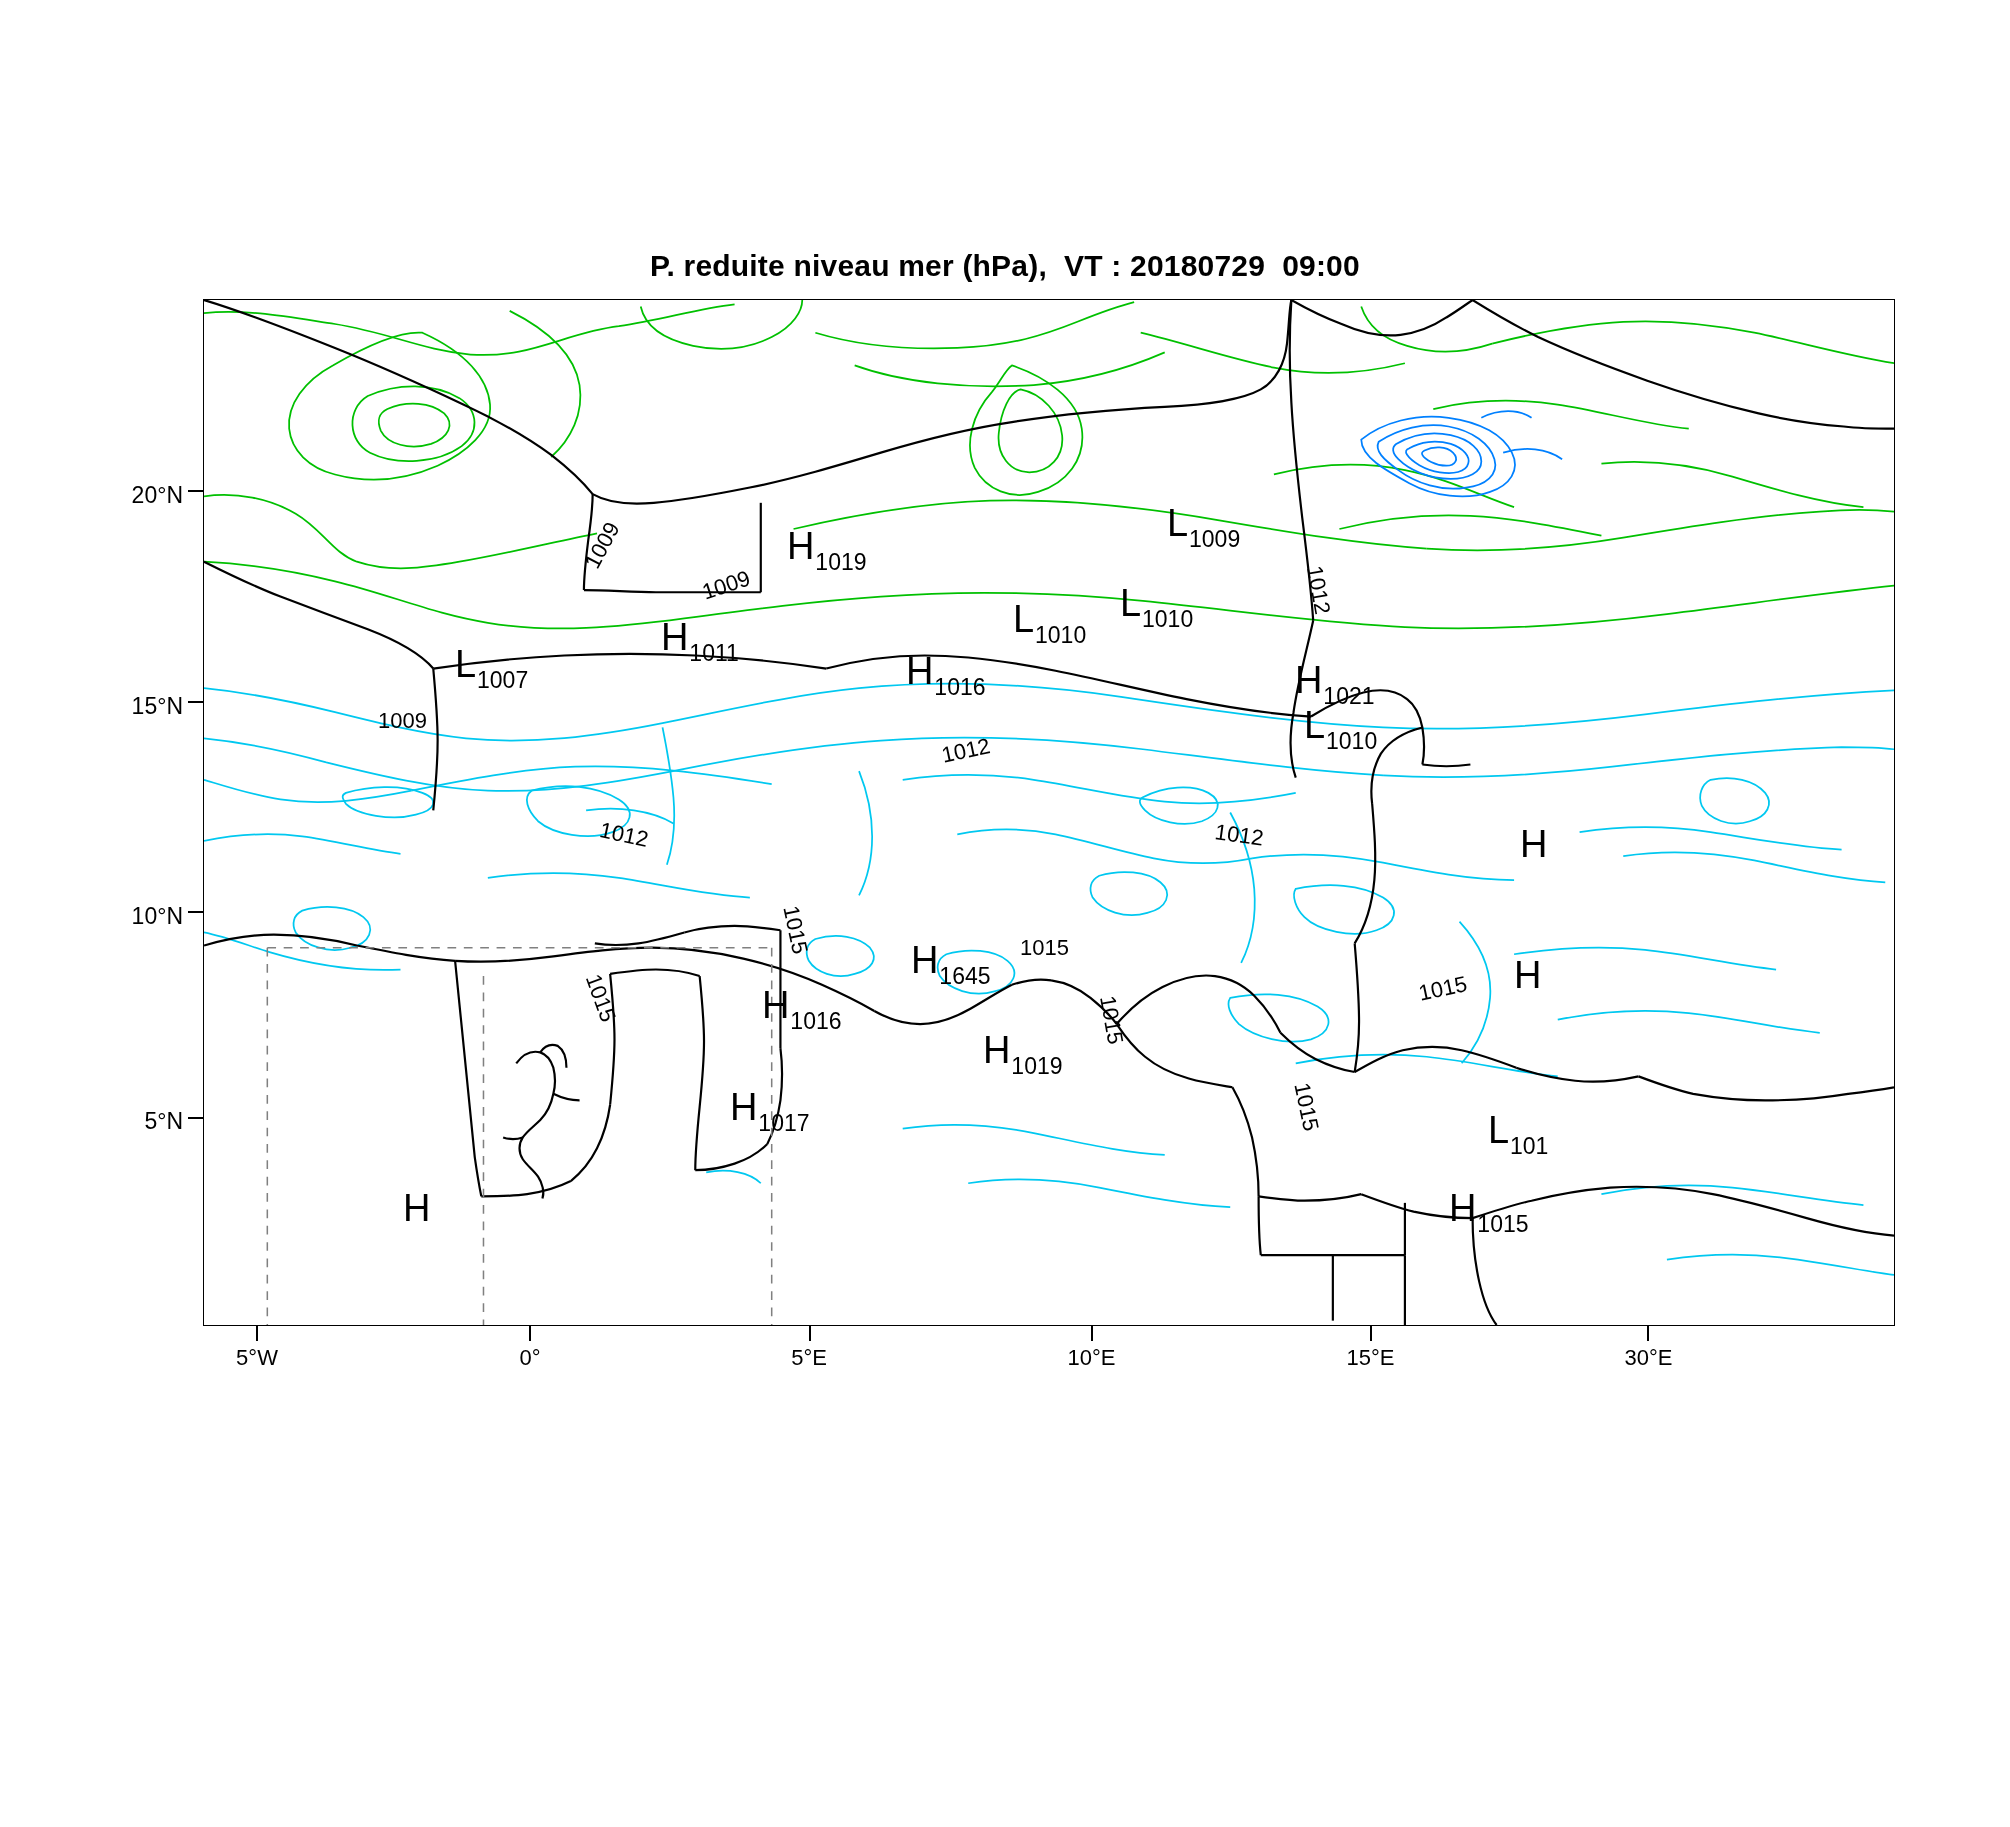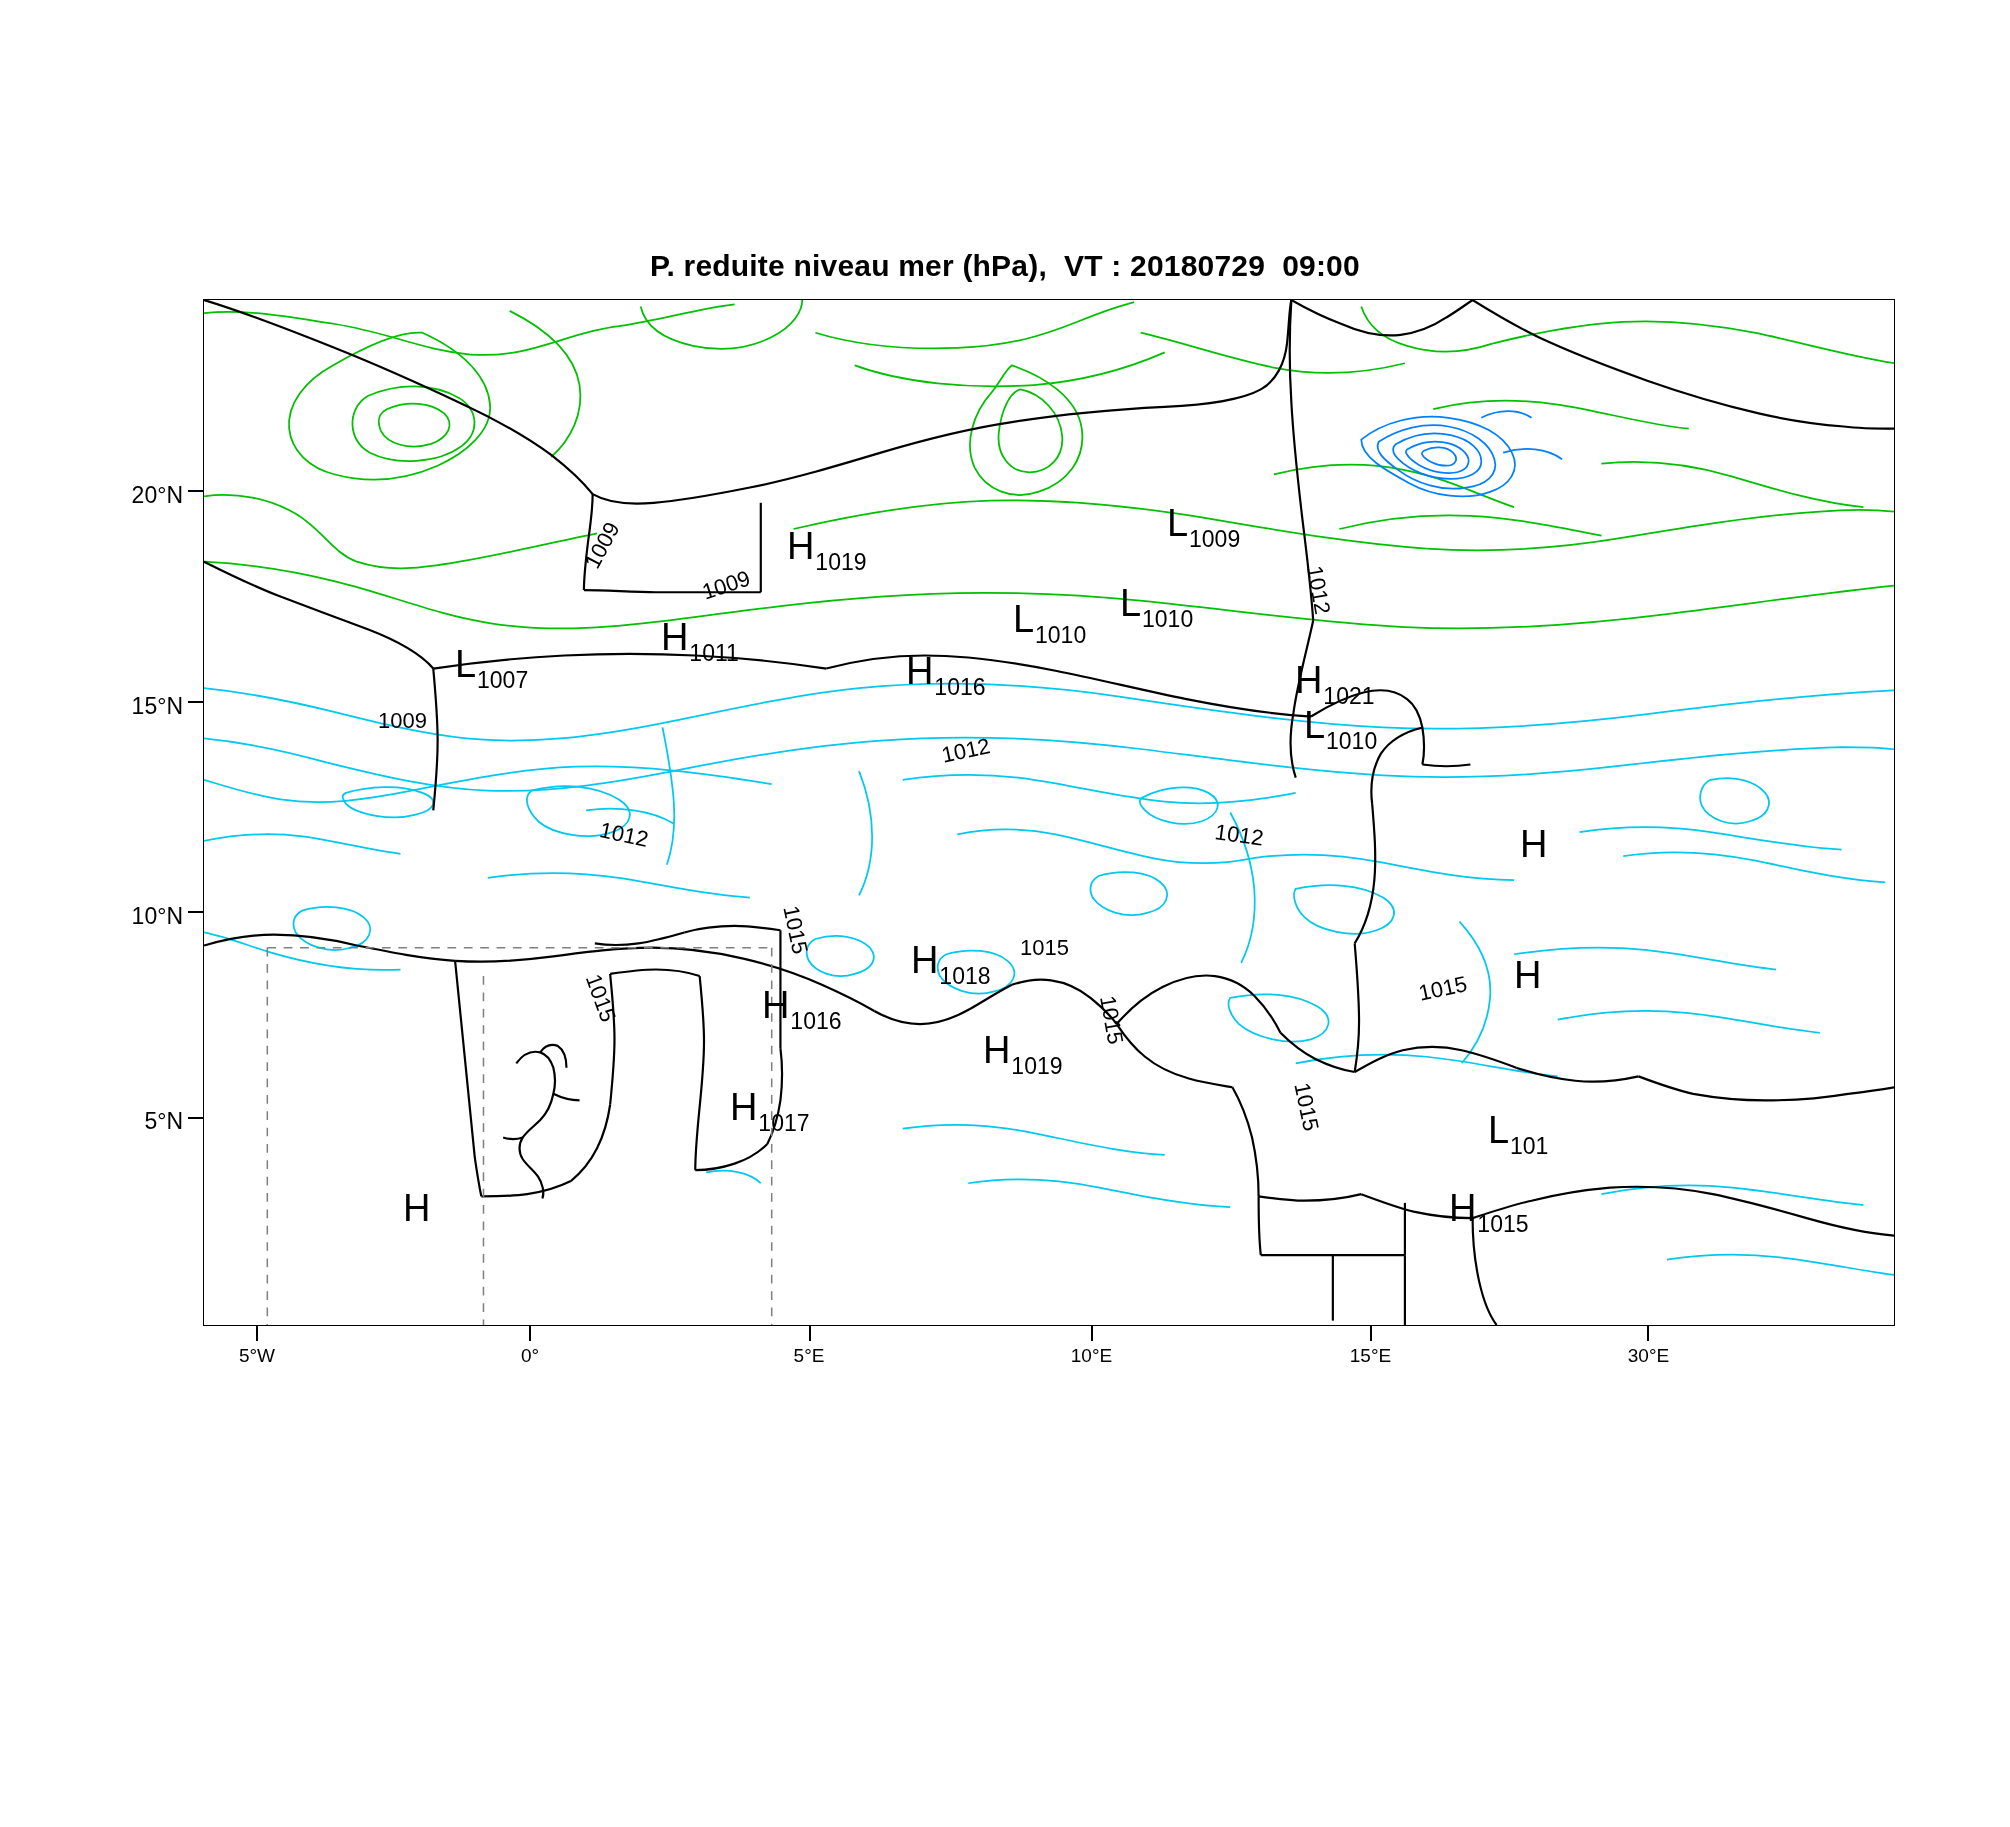--- a/index.html
+++ b/index.html
@@ -58,21 +58,21 @@
   
   .tick-label-y {
     position: absolute;
     font-size: 23px;
     color: #000000;
     text-align: right;
     white-space: pre;
   }
   .tick-label-x {
     position: absolute;
-    font-size: 19px;
+    font-size: 22px;
     color: #000000;
     text-align: center;
     white-space: pre;
   }
   .tick-mark-y {
     position: absolute;
     height: 1.8px;
     width: 14.6px;
     background: #000000;
   }
@@ -330,21 +330,21 @@
     <div class="center-marker" style="left:702px; top:352px;">
       <span class="letter">H</span><span class="value">1016</span>
     </div>
     <div class="center-marker" style="left:1100px; top:406px;">
       <span class="letter">L</span><span class="value">1010</span>
     </div>
     <div class="center-marker" style="left:1316px; top:525px;">
       <span class="letter">H</span><span class="value"></span>
     </div>
     <div class="center-marker" style="left:707px; top:641px;">
-      <span class="letter">H</span><span class="value">1018</span>
+      <span class="letter">H</span><span class="value">1645</span>
     </div>
     <div class="center-marker" style="left:558px; top:686px;">
       <span class="letter">H</span><span class="value">1016</span>
     </div>
     <div class="center-marker" style="left:1310px; top:656px;">
       <span class="letter">H</span><span class="value"></span>
     </div>
     <div class="center-marker" style="left:779px; top:731px;">
       <span class="letter">H</span><span class="value">1019</span>
     </div>

